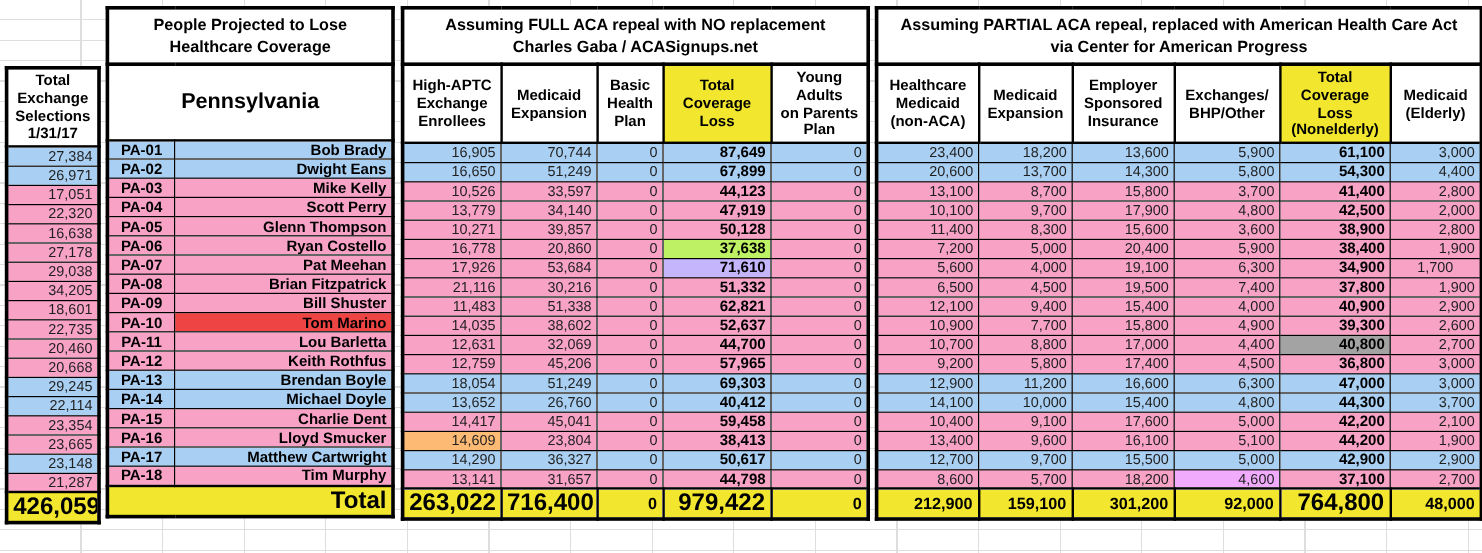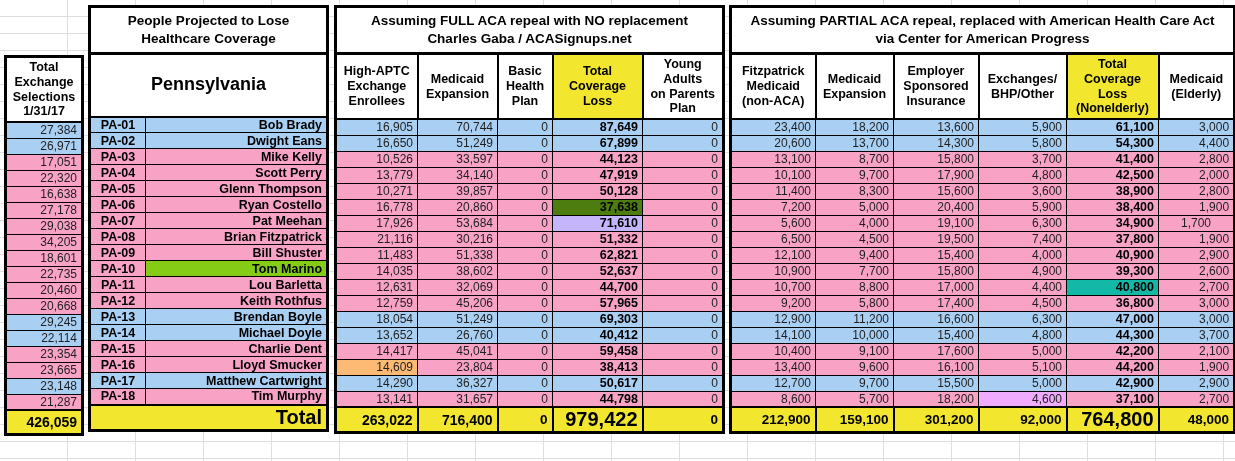--- a/index.html
+++ b/index.html
@@ -70,21 +70,21 @@
     height: 24px;
     font-weight: bold;
     font-size: 13.5px;
     text-align: right;
     padding: 0 4px;
     white-space: nowrap;
     overflow: hidden;
     vertical-align: middle;
     color: #000;
   }
-  tfoot td.lg { font-size: 14px; }
+  tfoot td.lg { font-size: 20px; }
   tfoot td.xl { font-size: 20px; }
   #t-left    { left: 4px;   top: 55px; width: 77px;  }
   #t-pa      { left: 88px;  top: 5px;  width: 238px; }
   #t-full    { left: 334px; top: 5px;  width: 388px; }
   #t-partial { left: 729px; top: 5px;  width: 504px; }
 </style>
 </head>
 <body>
 
 <div id="sheet">
@@ -211,21 +211,21 @@
         <tr>
           <td class="dist" style="background-color: rgb(248, 162, 198);">PA-08</td>
           <td class="name" style="background-color: rgb(248, 162, 198);">Brian Fitzpatrick</td>
         </tr>
         <tr>
           <td class="dist" style="background-color: rgb(248, 162, 198);">PA-09</td>
           <td class="name" style="background-color: rgb(248, 162, 198);">Bill Shuster</td>
         </tr>
         <tr>
           <td class="dist" style="background-color: rgb(248, 162, 198);">PA-10</td>
-          <td class="name" style="background-color: #84cc16;">Tom Marino</td>
+          <td class="name" style="background-color: #ef4444;">Tom Marino</td>
         </tr>
         <tr>
           <td class="dist" style="background-color: rgb(248, 162, 198);">PA-11</td>
           <td class="name" style="background-color: rgb(248, 162, 198);">Lou Barletta</td>
         </tr>
         <tr>
           <td class="dist" style="background-color: rgb(248, 162, 198);">PA-12</td>
           <td class="name" style="background-color: rgb(248, 162, 198);">Keith Rothfus</td>
         </tr>
         <tr>
@@ -324,21 +324,21 @@
           <td class="num" style="background-color: rgb(248, 162, 198);">10,271</td>
           <td class="num" style="background-color: rgb(248, 162, 198);">39,857</td>
           <td class="num" style="background-color: rgb(248, 162, 198);">0</td>
           <td class="tcl" style="background-color: rgb(248, 162, 198);">50,128</td>
           <td class="num" style="background-color: rgb(248, 162, 198);">0</td>
         </tr>
         <tr>
           <td class="num" style="background-color: rgb(248, 162, 198);">16,778</td>
           <td class="num" style="background-color: rgb(248, 162, 198);">20,860</td>
           <td class="num" style="background-color: rgb(248, 162, 198);">0</td>
-          <td class="tcl" style="background-color: #4d7c0f;">37,638</td>
+          <td class="tcl" style="background-color: #bef264;">37,638</td>
           <td class="num" style="background-color: rgb(248, 162, 198);">0</td>
         </tr>
         <tr>
           <td class="num" style="background-color: rgb(248, 162, 198);">17,926</td>
           <td class="num" style="background-color: rgb(248, 162, 198);">53,684</td>
           <td class="num" style="background-color: rgb(248, 162, 198);">0</td>
           <td class="tcl" style="background-color: #c4b5fd; text-align: right;">71,610</td>
           <td class="num" style="background-color: rgb(248, 162, 198);">0</td>
         </tr>
         <tr>
@@ -438,21 +438,21 @@
         <col style="width:88px">
         <col style="width:92px">
         <col style="width:76px">
     </colgroup>
     <thead>
       <tr>
           <th class="grouptitle" colspan="6">Assuming PARTIAL ACA repeal, replaced with American Health Care Act
 via Center for American Progress</th>
         </tr>
       <tr>
-        <th class="colhead">Fitzpatrick
+        <th class="colhead">Healthcare
 Medicaid
 (non-ACA)</th>
         <th class="colhead">Medicaid
 Expansion</th>
         <th class="colhead">Employer
 Sponsored
 Insurance</th>
         <th class="colhead">Exchanges/
 BHP/Other</th>
         <th class="colhead yellow" style="background-color: rgb(242, 231, 46);">Total
@@ -542,21 +542,21 @@
           <td class="num" style="background-color: rgb(248, 162, 198);">15,800</td>
           <td class="num" style="background-color: rgb(248, 162, 198);">4,900</td>
           <td class="tcl" style="background-color: rgb(248, 162, 198);">39,300</td>
           <td class="num" style="background-color: rgb(248, 162, 198);">2,600</td>
         </tr>
         <tr>
           <td class="num" style="background-color: rgb(248, 162, 198);">10,700</td>
           <td class="num" style="background-color: rgb(248, 162, 198);">8,800</td>
           <td class="num" style="background-color: rgb(248, 162, 198);">17,000</td>
           <td class="num" style="background-color: rgb(248, 162, 198);">4,400</td>
-          <td class="tcl" style="background-color: #14b8a6;">40,800</td>
+          <td class="tcl" style="background-color: #a3a3a3;">40,800</td>
           <td class="num" style="background-color: rgb(248, 162, 198);">2,700</td>
         </tr>
         <tr>
           <td class="num" style="background-color: rgb(248, 162, 198);">9,200</td>
           <td class="num" style="background-color: rgb(248, 162, 198);">5,800</td>
           <td class="num" style="background-color: rgb(248, 162, 198);">17,400</td>
           <td class="num" style="background-color: rgb(248, 162, 198);">4,500</td>
           <td class="tcl" style="background-color: rgb(248, 162, 198);">36,800</td>
           <td class="num" style="background-color: rgb(248, 162, 198);">3,000</td>
         </tr>

